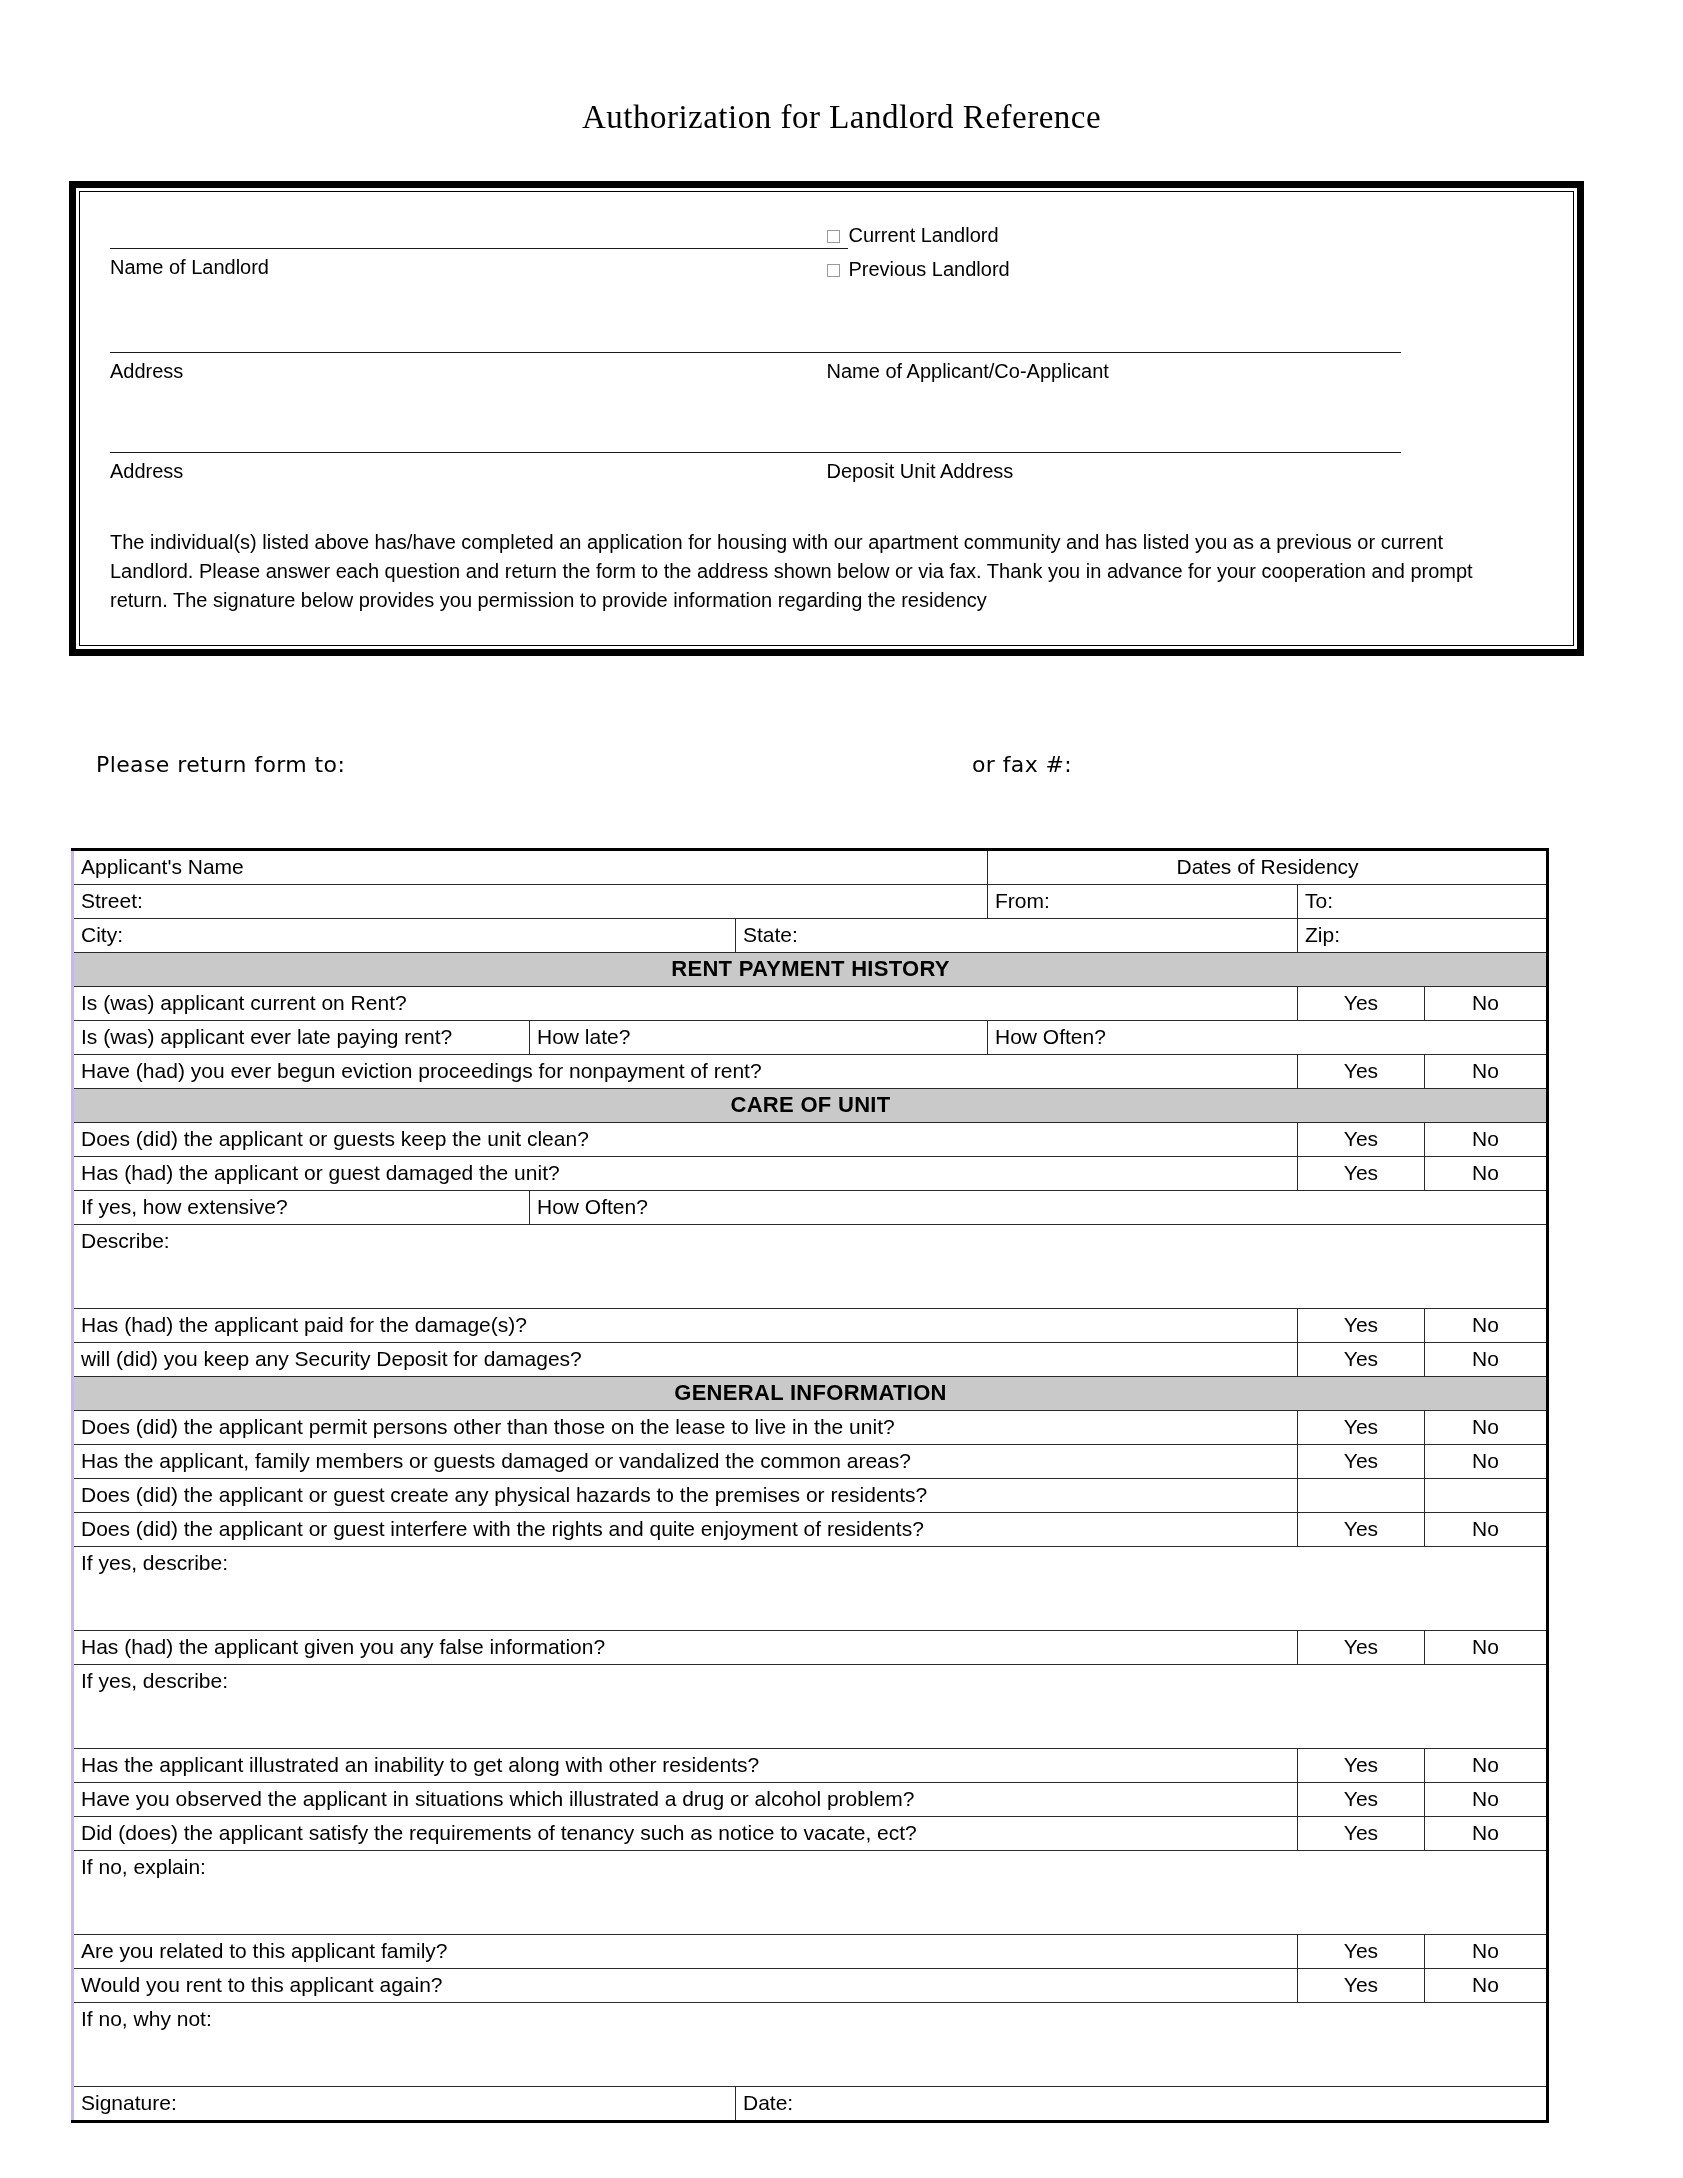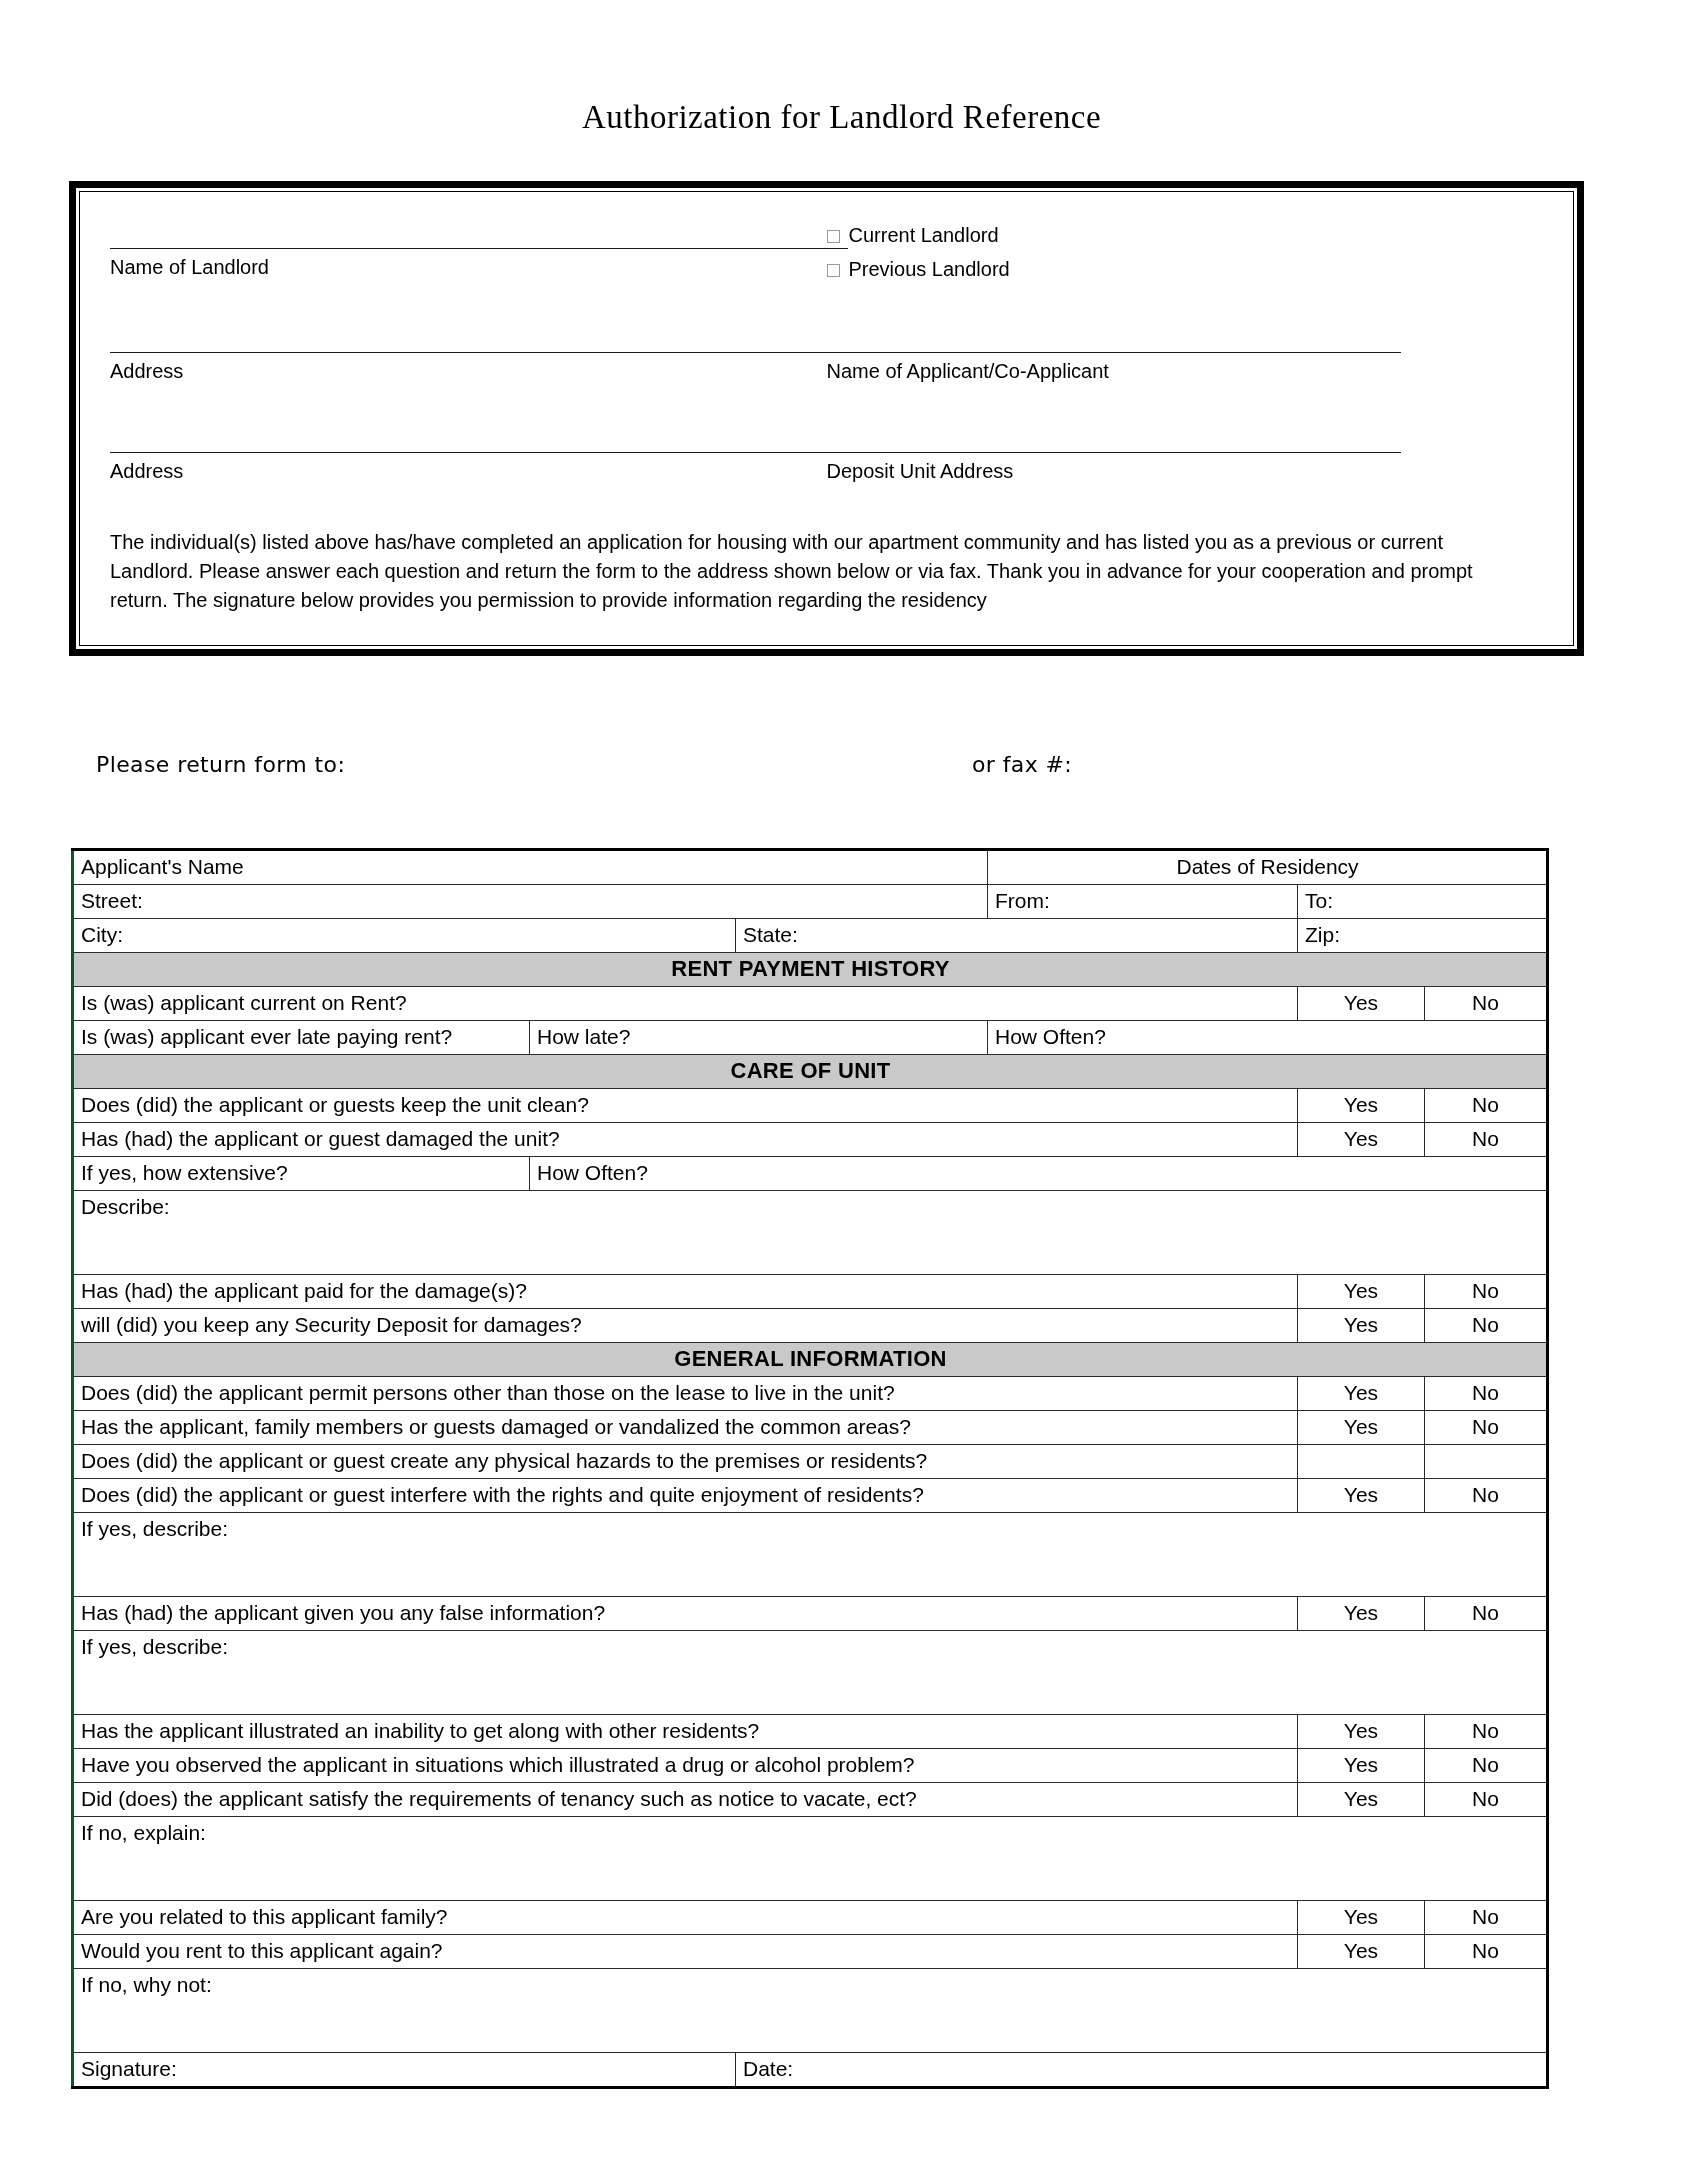--- a/index.html
+++ b/index.html
@@ -149,21 +149,21 @@
     border: 1.3px solid #2b2b2b;
     padding: 2px 6px 3px 7px;
     vertical-align: top;
     height: 30px;
     line-height: 28px;
     box-sizing: border-box;
     background: #ffffff;
   }
   .main-table tr.outer-top td { border-top: 3px solid #000000; }
   .main-table tr.outer-bot td { border-bottom: 3px solid #000000; }
-  .main-table td.edge-l { border-left: 3px solid #14532d; }
+  .main-table td.edge-l { border-left: 3px solid #c4b5fd; }
   .main-table td.edge-r { border-right: 3px solid #000000; }
 
   td.center { text-align: center; padding-left: 0; padding-right: 0;}
   td.section {
     text-align: center;
     font-weight: bold;
     background: #c9c9c9 !important;
     font-size: 22px;
     letter-spacing: 0.3px;
   }
@@ -266,20 +266,25 @@
       <tr>
         <td class="edge-l" colspan="4">Is (was) applicant current on Rent?</td>
         <td class="center">Yes</td>
         <td class="center edge-r">No</td>
       </tr>
       <tr>
         <td class="edge-l">Is (was) applicant ever late paying rent?</td>
         <td colspan="2">How late?</td>
         <td class="edge-r" colspan="3">How Often?</td>
       </tr>
+      <tr>
+        <td class="edge-l" colspan="4">Have (had) you ever begun eviction proceedings for nonpayment of rent?</td>
+        <td class="center">Yes</td>
+        <td class="center edge-r">No</td>
+      </tr>
 
       <tr>
         <td class="section edge-l edge-r" colspan="6">CARE OF UNIT</td>
       </tr>
       <tr>
         <td class="edge-l" colspan="4">Does (did) the applicant or guests keep the unit clean?</td>
         <td class="center">Yes</td>
         <td class="center edge-r">No</td>
       </tr>
       <tr>

